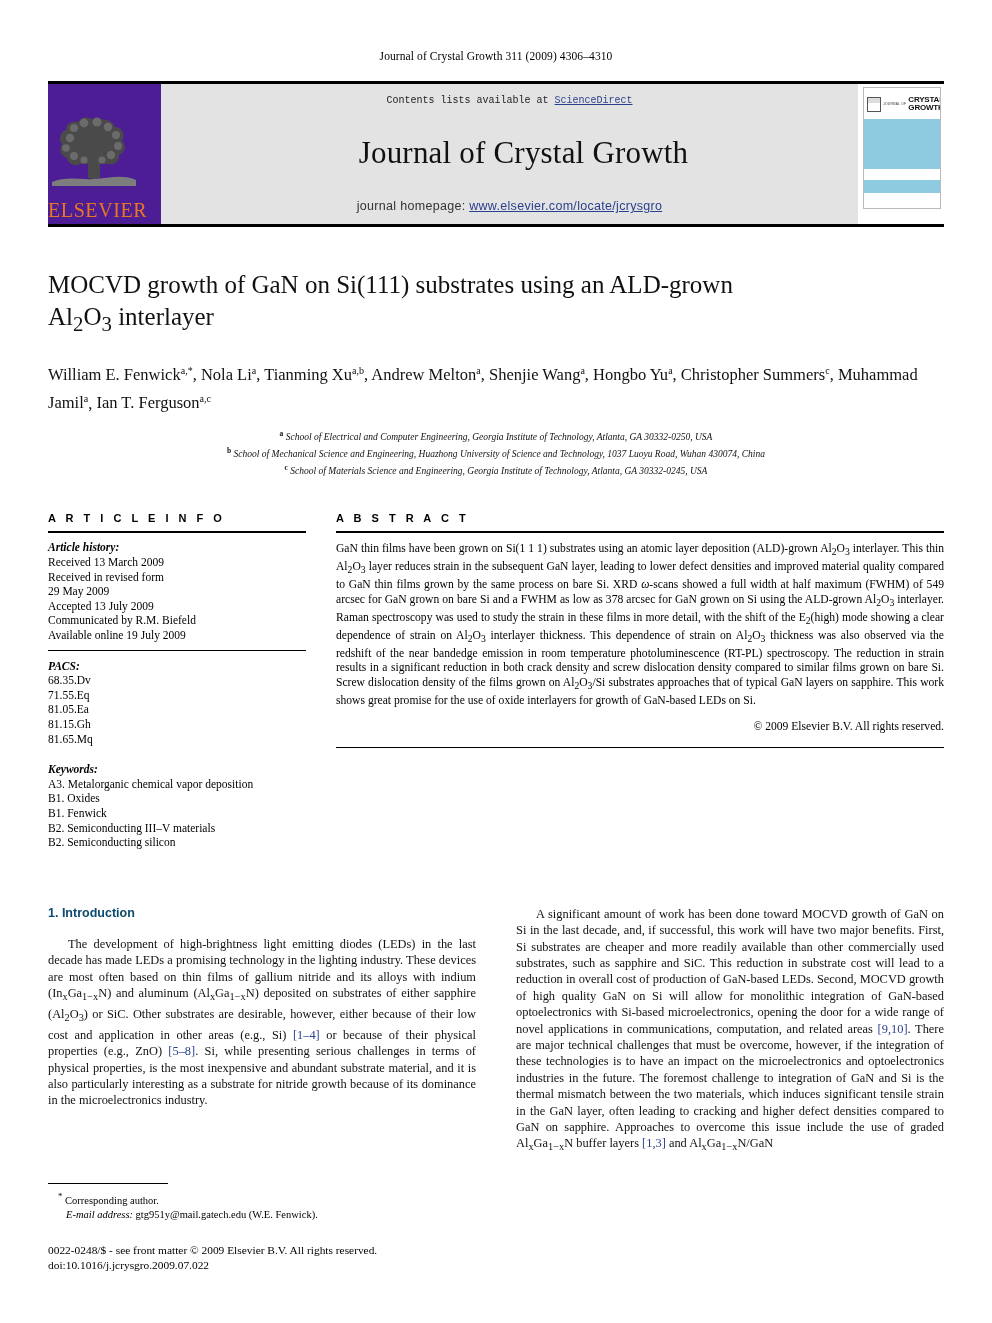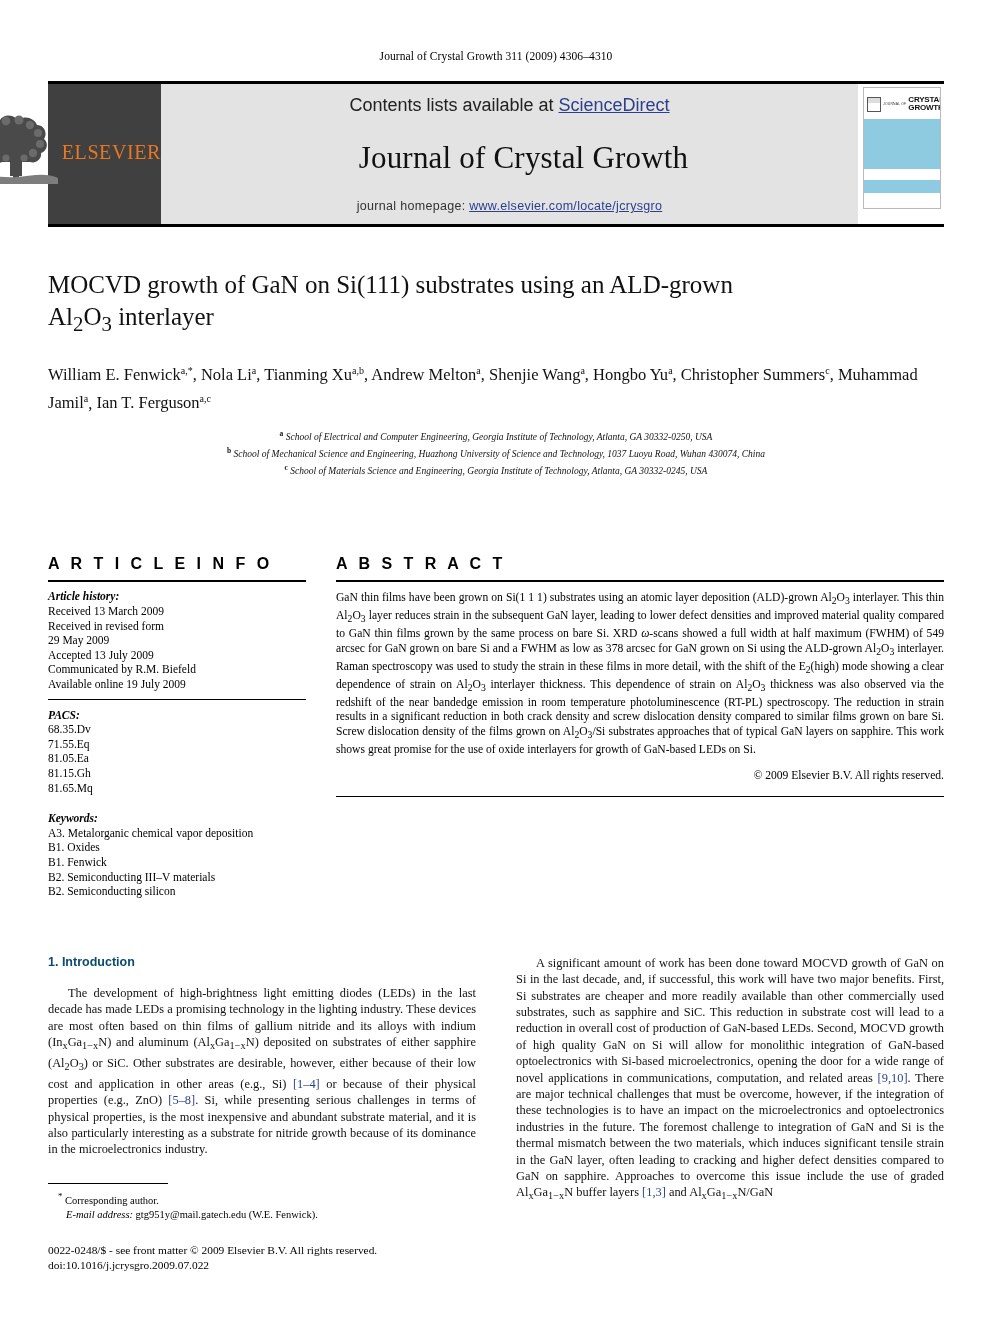--- a/index.html
+++ b/index.html
@@ -40,25 +40,25 @@
     border-bottom: 3px solid #000;
     height: 140px;
     display: flex;
     align-items: stretch;
     position: relative;
   }
   .masthead-logo {
     width: 113px;
     flex: 0 0 113px;
     position: relative;
-    background: #404040;
-    display: flex;
-    flex-direction: row;
+    background: #4c1d95;
+    display: flex;
+    flex-direction: column;
     justify-content: flex-end;
-    align-items: center;
+    align-items: flex-start;
     padding-bottom: 4px;
     box-sizing: border-box;
   }
   .els-tree { margin-bottom: 2px; }
   .els-word {
     font-family: "Liberation Serif", serif;
     font-size: 20px;
     letter-spacing: 0.6px;
     color: #E87722;
     line-height: 1;
@@ -67,22 +67,22 @@
     flex: 1 1 auto;
     background: #e3e3e3;
     display: flex;
     flex-direction: column;
     justify-content: space-between;
     align-items: center;
     padding: 11px 0 11px 0;
     box-sizing: border-box;
   }
   .contents-line {
-    font-family: Liberation Sans, sans-serif;
-    font-size: 18px;
+    font-family: Liberation Mono, monospace;
+    font-size: 10px;
     color: #222;
   }
   .contents-line .sd-link {
     color: #2b3f8c;
   }
   .journal-name {
     font-family: "Liberation Serif", serif;
     font-size: 31px;
     color: #111;
     letter-spacing: 0.2px;
@@ -187,25 +187,24 @@
   .info-abstract {
     margin-top: 34px;
     display: flex;
     gap: 30px;
   }
   .col-info { width: 258px; flex: 0 0 258px; }
   .col-abstract { flex: 1 1 auto; }
   .sec-head {
     font-family: "Liberation Sans", sans-serif;
     font-weight: bold;
-    font-size: 16px;
+    font-size: 11px;
     letter-spacing: 3.5px;
     color: #000;
     padding-bottom: 7px;
-    margin-top: 43px;
   }
   .rule { border-top: 2.5px solid #000; }
   .rule-thin { border-top: 1px solid #000; }
   .info-body {
     font-family: "Liberation Serif", serif;
     font-size: 11.5px;
     line-height: 14.6px;
     padding-top: 7px;
   }
   .info-label { font-style: italic; font-weight: bold; }

